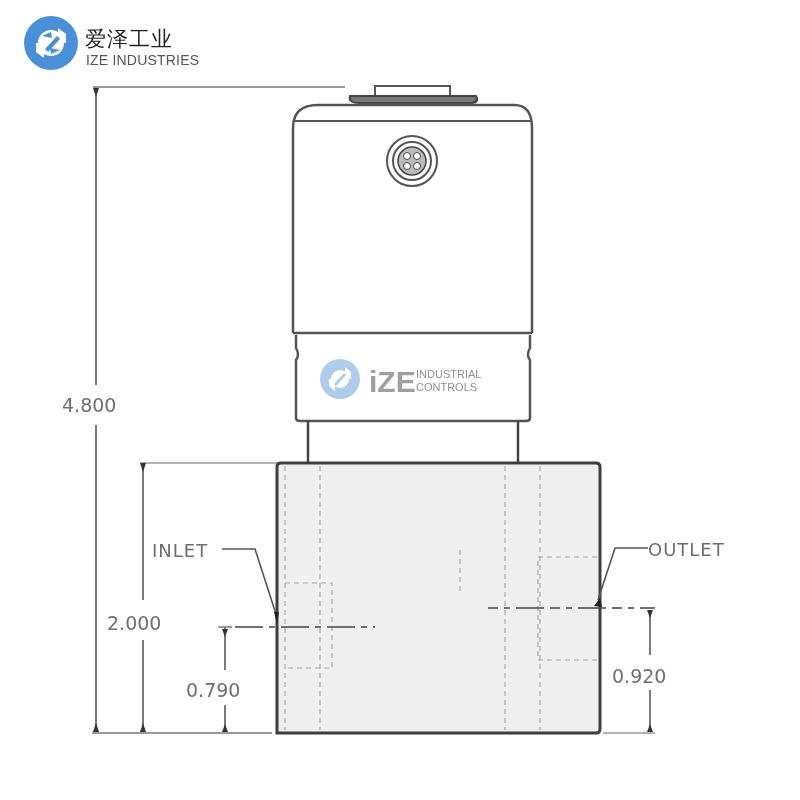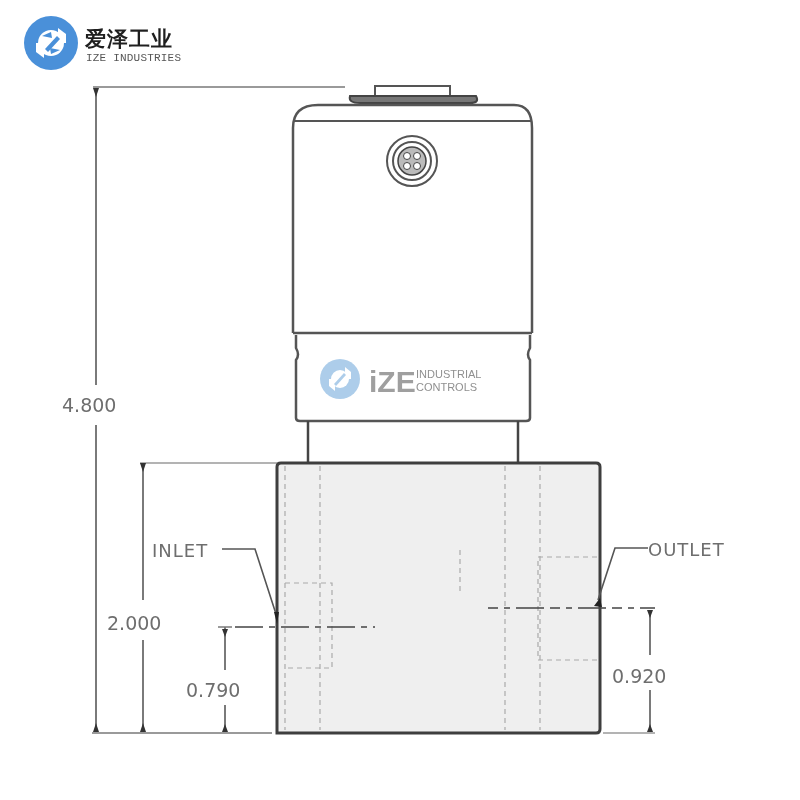--- a/index.html
+++ b/index.html
@@ -1,20 +1,20 @@
 <!DOCTYPE html>
 <html><head>
   <meta charset="utf-8">
   <style>
     html, body { margin: 0; padding: 0; background: #ffffff; }
     body { width: 800px; height: 800px; position: relative; overflow: hidden; font-family: "Liberation Sans", sans-serif; }
     .logo { position: absolute; left: 22px; top: 14px; width: 180px; height: 62px; }
     .logo-mark { position: absolute; left: 0; top: 0; width: 58px; height: 58px; }
-    .logo-cn { position: absolute; left: 63px; top: 11px; font-size: 21px; color: #1f1f1f; letter-spacing: 1px; font-family: "DejaVu Sans", sans-serif; font-weight: bold; }
-    .logo-en { position: absolute; left: 64px; top: 38px; font-size: 11px; color: #555555; letter-spacing: 0.2px; font-family: Liberation Mono, monospace; }
+    .logo-cn { position: absolute; left: 63px; top: 11px; font-size: 21px; color: #1f1f1f; letter-spacing: 1px; font-family: "DejaVu Sans", sans-serif; font-weight: normal; }
+    .logo-en { position: absolute; left: 64px; top: 38px; font-size: 14px; color: #555555; letter-spacing: 0.2px; }
     svg.drawing { position: absolute; left: 0; top: 0; }
     .dim { font-family: "DejaVu Sans", sans-serif; font-size: 19px; fill: #6e6e6e; }
     .lbl { font-family: "DejaVu Sans", sans-serif; font-size: 18px; fill: #6e6e6e; letter-spacing: 1px; }
     .wm-big { font-family: "Liberation Sans", sans-serif; font-weight: bold; font-size: 30px; fill: #9a9a9a; }
     .wm-small { font-family: "Liberation Sans", sans-serif; font-size: 11px; fill: #8a8a8a; }
   </style>
 </head>
 <body>
 
 <div class="logo">

